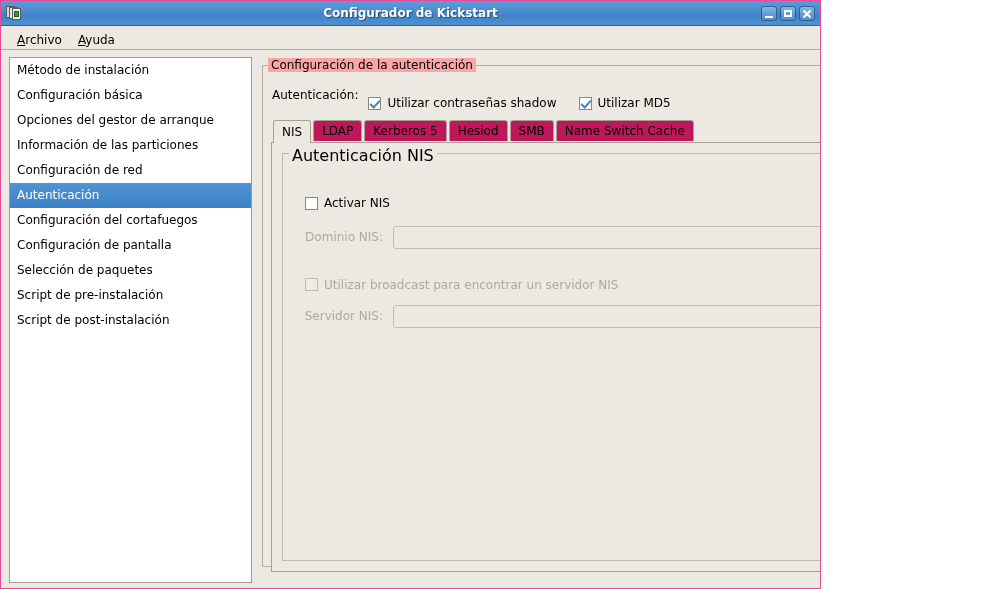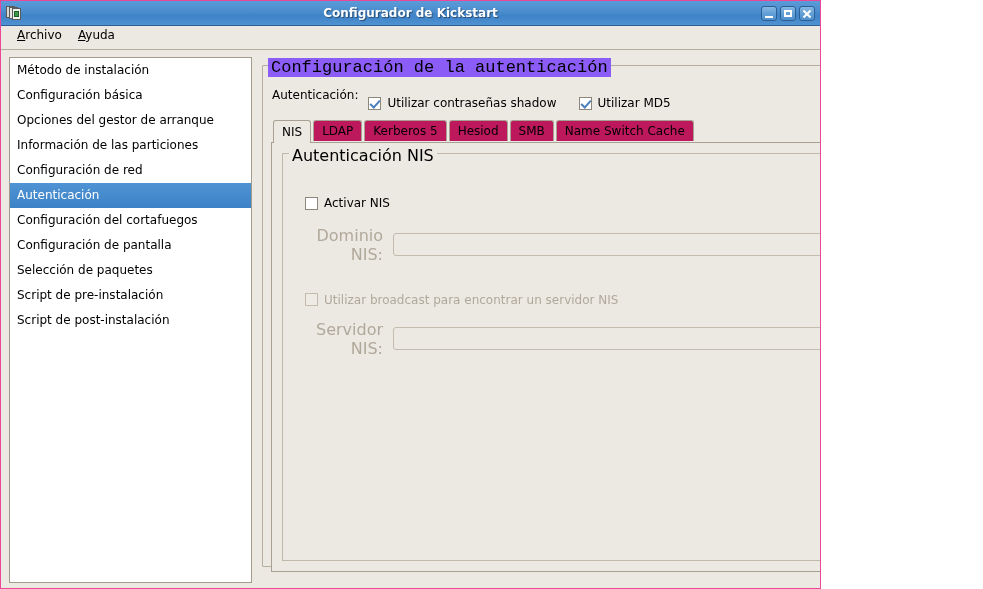--- a/index.html
+++ b/index.html
@@ -106,21 +106,21 @@
   }
   .wb-close i.s1 { transform: rotate(45deg); }
   .wb-close i.s2 { transform: rotate(-45deg); }
 
   
   .menubar {
     height: 24px;
     background: #ece9e2;
     border-bottom: 1px solid #b3ad9e;
     display: flex;
-    align-items: flex-start;
+    align-items: flex-end;
     padding-left: 8px;
     box-sizing: border-box;
   }
   .menu-item {
     padding: 2px 8px;
     font-size: 12px;
     color: #000;
     cursor: pointer;
   }
   .menu-item u { text-decoration: underline; }
@@ -173,25 +173,24 @@
     border-radius: 1px;
     padding: 10px 8px 8px 8px;
     margin-top: 8px;
     height: 502px;
     box-sizing: border-box;
   }
   .frame > .frame-legend {
     position: absolute;
     top: -8px;
     left: 5px;
-    background: #8b5cf6;
+    background: #fca5a5;
     padding: 0 3px;
-    font-size: 17px;
+    font-size: 12px;
     color: #000;
-    font-family: Liberation Mono, monospace;
   }
   .auth-row {
     display: flex;
     align-items: center;
     margin: 4px 0 10px 1px;
     font-size: 12px;
   }
   .auth-label { margin-right: 10px; }
 
   
@@ -294,21 +293,21 @@
     font-size: 16px;
   }
   .field-row {
     display: flex;
     align-items: center;
     margin-top: 13px;
   }
   .field-label {
     width: 100px;
     text-align: right;
-    font-size: 16px;
+    font-size: 12px;
     color: #b0a99b;
     padding-right: 10px;
     box-sizing: border-box;
   }
   .entry {
     flex: 1 1 auto;
     height: 23px;
     background: #ece9e2;
     border: 1px solid #c3bcae;
     border-radius: 3px;

